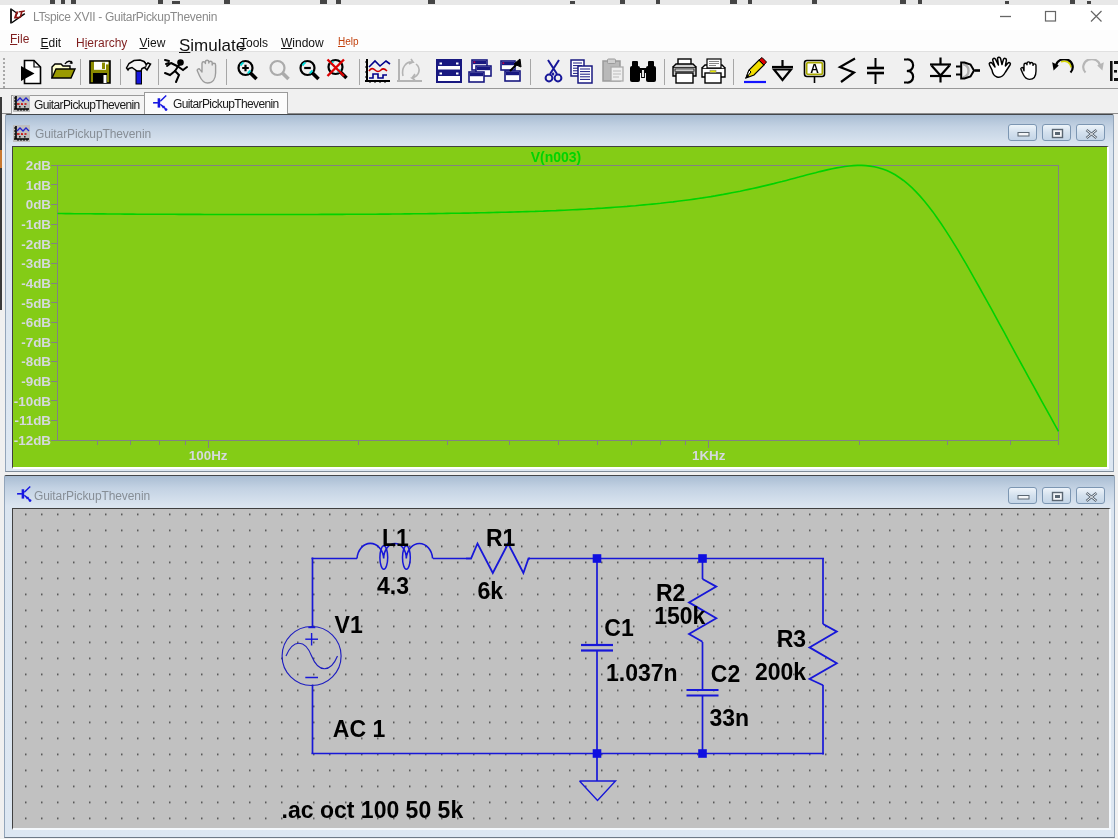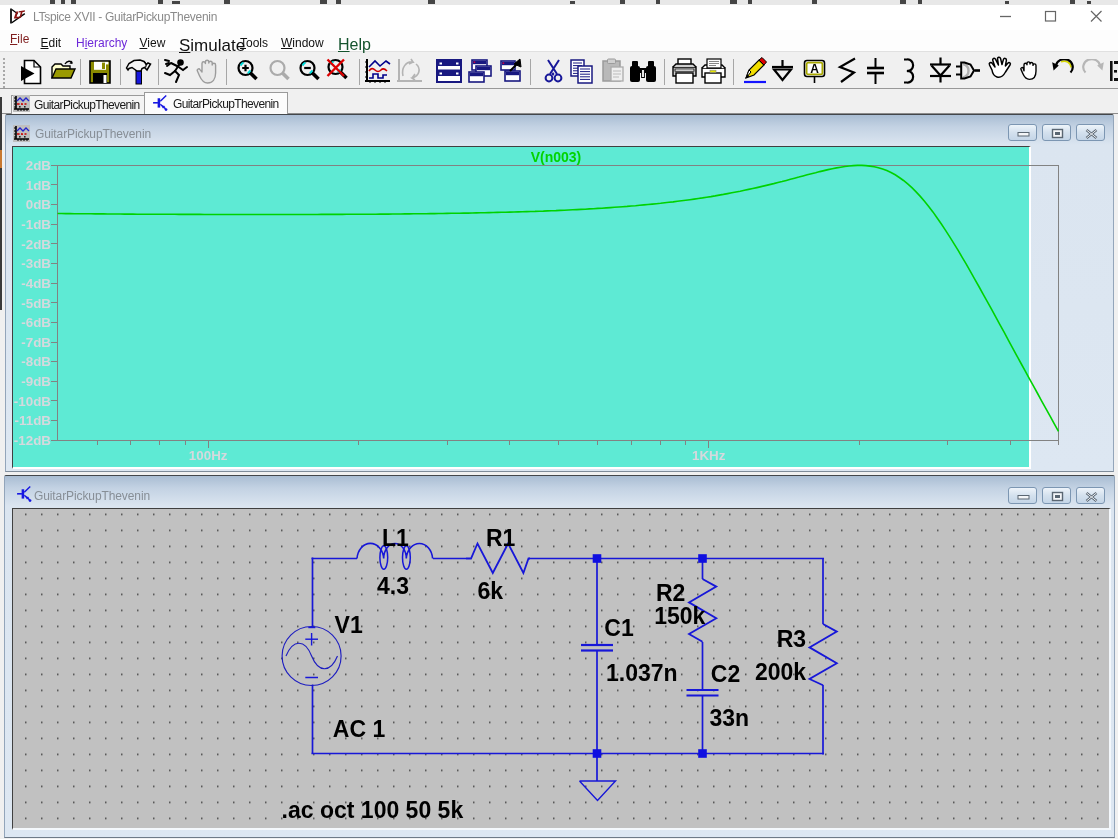--- a/index.html
+++ b/index.html
@@ -40,26 +40,26 @@
 <div class="abs" style="left:33px;top:10px;font-size:12px;letter-spacing:-0.3px;color:#8b8b8b">LTspice XVII - GuitarPickupThevenin</div>
 <svg class="abs" style="left:995px;top:5px" width="112" height="22" viewBox="0 0 112 22">
 <line x1="5" y1="11.5" x2="16" y2="11.5" stroke="#666" stroke-width="1.3"></line>
 <rect x="50.5" y="6.5" width="10" height="9.5" fill="none" stroke="#666" stroke-width="1.2"></rect>
 <path d="M96,6 L106.5,16.5 M106.5,6 L96,16.5" stroke="#666" stroke-width="1.2"></path>
   </svg>
 
 <div class="abs" style="left:0;top:30px;width:1118px;height:22px;background:#fdfdfd;border-bottom:1px solid #e0e0e0"></div>
 <div style="position:absolute;left:10px;top:32px;font-size:12px;color:#7f1d1d"><span style="text-decoration:underline">F</span>ile</div>
 <div style="position:absolute;left:40.5px;top:36px;font-size:12px;color:#111"><span style="text-decoration:underline">E</span>dit</div>
-<div style="position:absolute;left:76px;top:36px;font-size:12px;color:#6d28d9">H<span style="text-decoration:underline">i</span>erarchy</div>
+<div style="position:absolute;left:76px;top:36px;font-size:12px;color:#7f1d1d">H<span style="text-decoration:underline">i</span>erarchy</div>
 <div style="position:absolute;left:139.5px;top:36px;font-size:12px;color:#111"><span style="text-decoration:underline">V</span>iew</div>
 <div style="position:absolute;left:179px;top:36px;font-size:17px;color:#111"><span style="text-decoration:underline">S</span>imulate</div>
 <div style="position:absolute;left:240px;top:36px;font-size:12px;color:#111"><span style="text-decoration:underline">T</span>ools</div>
 <div style="position:absolute;left:281px;top:36px;font-size:12px;color:#111"><span style="text-decoration:underline">W</span>indow</div>
-<div style="position:absolute;left:338px;top:36px;font-size:16px;color:#14532d"><span style="text-decoration:underline">H</span>elp</div>
+<div style="position:absolute;left:338px;top:36px;font-size:10px;color:#c2410c"><span style="text-decoration:underline">H</span>elp</div>
 
 <div class="abs" style="left:0;top:53px;width:1118px;height:36px;background:#f0f0f0;border-bottom:1px solid #989898"></div>
 <div style="position:absolute;left:3px;top:58px;width:2px;height:2px;background:#a8a8a8"></div>
 <div style="position:absolute;left:3px;top:62px;width:2px;height:2px;background:#a8a8a8"></div>
 <div style="position:absolute;left:3px;top:66px;width:2px;height:2px;background:#a8a8a8"></div>
 <div style="position:absolute;left:3px;top:70px;width:2px;height:2px;background:#a8a8a8"></div>
 <div style="position:absolute;left:3px;top:74px;width:2px;height:2px;background:#a8a8a8"></div>
 <div style="position:absolute;left:3px;top:78px;width:2px;height:2px;background:#a8a8a8"></div>
 <div style="position:absolute;left:3px;top:82px;width:2px;height:2px;background:#a8a8a8"></div>
 <div style="position:absolute;left:3px;top:86px;width:2px;height:2px;background:#a8a8a8"></div>
@@ -359,21 +359,21 @@
       <rect x="9" y="7.5" width="11" height="3.5" fill="#f4f6f8" stroke="#5a6672" stroke-width="1"></rect>
     </svg></div>
 <div style="position:absolute;left:1042px;top:124px;width:29px;height:17px;border:1px solid #7c96b2;border-radius:3px;background:linear-gradient(#eef4fa,#d4e1ee 50%,#c4d5e7)"><svg width="29" height="17" viewBox="0 0 29 17">
       <rect x="9.5" y="4.5" width="10" height="8" fill="#f4f6f8" stroke="#5a6672" stroke-width="1.4"></rect>
       <rect x="12" y="7" width="5" height="3" fill="#5a6672"></rect>
     </svg></div>
 <div style="position:absolute;left:1076px;top:124px;width:29px;height:17px;border:1px solid #7c96b2;border-radius:3px;background:linear-gradient(#eef4fa,#d4e1ee 50%,#c4d5e7)"><svg width="29" height="17" viewBox="0 0 29 17">
       <path d="M9.5,5 L19.5,13 M19.5,5 L9.5,13" stroke="#5a6672" stroke-width="2.6"></path>
       <path d="M9.5,5 L19.5,13 M19.5,5 L9.5,13" stroke="#eef2f6" stroke-width="1"></path>
     </svg></div>
-<div class="abs" style="left:12px;top:146px;width:1019px;height:323px;background:#5eead4;border:1px solid #404040;border-right:2px solid #fff;border-bottom:2px solid #fff">
+<div class="abs" style="left:12px;top:146px;width:1097px;height:323px;background:#84cc16;border:1px solid #404040;border-right:2px solid #fff;border-bottom:2px solid #fff">
 <svg width="1094" height="320" style="position:absolute;left:0;top:0">
 <g stroke="#828282" stroke-width="1" shape-rendering="crispEdges">
 <rect x="44.5" y="18.2" width="1001.0" height="275.0" fill="none"></rect>
 <line x1="37.5" y1="18.2" x2="44.5" y2="18.2"></line>
         <line x1="37.5" y1="37.8" x2="44.5" y2="37.8"></line>
         <line x1="37.5" y1="57.5" x2="44.5" y2="57.5"></line>
         <line x1="37.5" y1="77.1" x2="44.5" y2="77.1"></line>
         <line x1="37.5" y1="96.8" x2="44.5" y2="96.8"></line>
         <line x1="37.5" y1="116.4" x2="44.5" y2="116.4"></line>
         <line x1="37.5" y1="136.1" x2="44.5" y2="136.1"></line>

